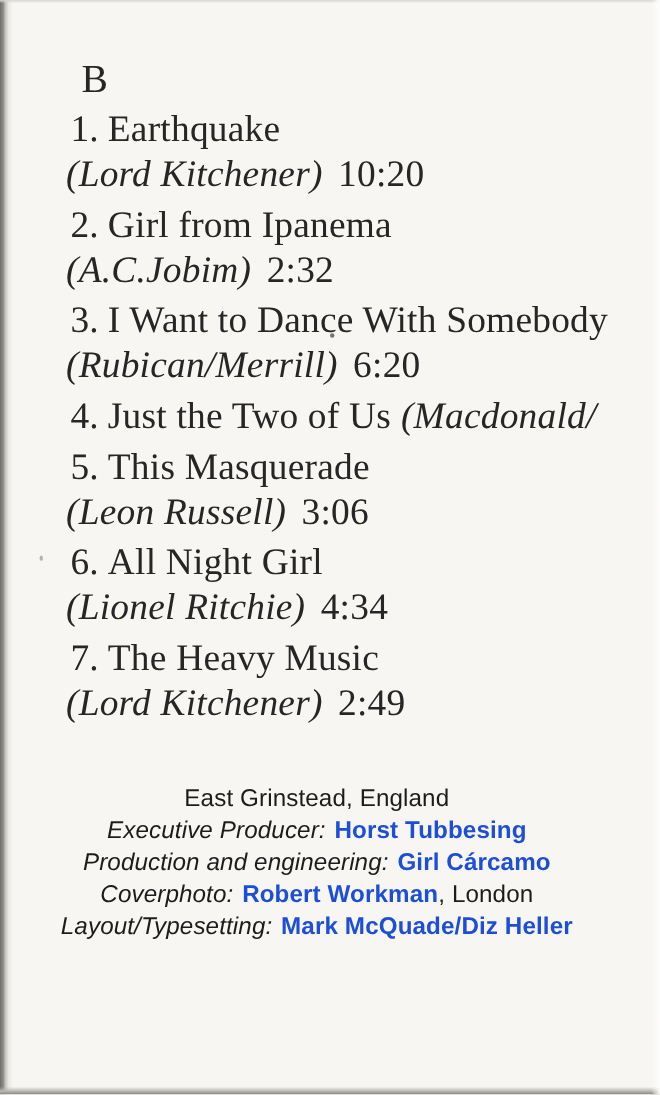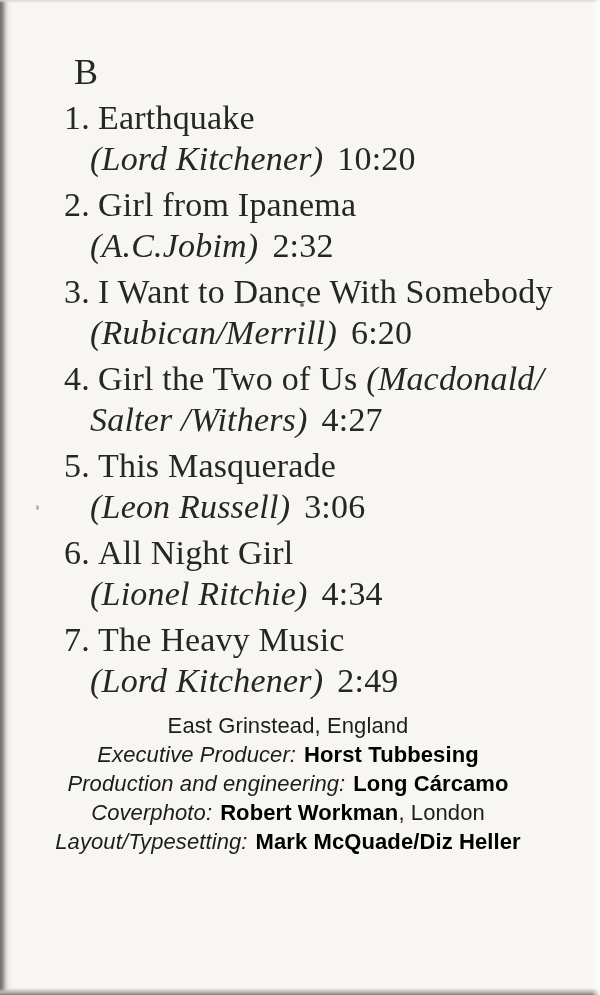--- a/index.html
+++ b/index.html
@@ -34,37 +34,37 @@
   .speck-b { left:36px;  top:505px; width:3px; height:5px; opacity:.4; }
 
   .side-label {
     position:absolute; left:74px; top:52px;
     font-size:36px; line-height:40px;
   }
   .tracks { position:absolute; left:0; top:97px; width:596px; }
   .track { margin-bottom:5px; font-size:34px; line-height:41px; letter-spacing:0.2px; }
   .t-line1 { margin-left:64px; white-space:nowrap; }
   .t-num { display:inline-block; width:34px; }
-  .t-line2 { margin-left:90px; white-space:nowrap; }
+  .t-line2 { margin-left:60px; white-space:nowrap; }
   .it { font-style:italic; }
   .t-cin:not(:empty) { margin-left:9px; }
   .t-dur { margin-left:14px; }
 
   .credits {
     position:absolute; left:0; top:711px; width:576px;
     text-align:center;
     font-family:"Liberation Sans", sans-serif;
     font-size:22px; line-height:29px; color:#1c1c1c;
     letter-spacing:0.1px;
   }
   .cr-row { white-space:nowrap; }
   .cr-plain { }
   .cr-label { font-style:italic; }
   .cr-label:not(:empty) { margin-right:8px; }
-  .cr-value { font-weight:bold; color:#000000;text-align:right; }
+  .cr-value { font-weight:bold; color:#1d4ed8;text-align:right; }
 </style>
 </head>
 <body>
 
 <div class="sheet">
 
   <div class="side-label">B</div>
 
   <div class="tracks">
 
@@ -77,22 +77,21 @@
       <div class="t-line1"><span class="t-num">2.</span><span>Girl from Ipanema</span><span class="it t-cin"></span></div>
       <div class="t-line2"><span class="it">(A.C.Jobim)</span><span class="t-dur">2:32</span></div>
     </div>
 
     <div class="track">
       <div class="t-line1"><span class="t-num">3.</span><span>I Want to Dance With Somebody</span><span class="it t-cin"></span></div>
       <div class="t-line2"><span class="it">(Rubican/Merrill)</span><span class="t-dur">6:20</span></div>
     </div>
 
     <div class="track">
-      <div class="t-line1"><span class="t-num">4.</span><span>Girl the Two of Us</span><span class="it t-cin">(Macdonald/</span></div>
-      <div class="t-line2"><span class="it">Salter /Withers)</span><span class="t-dur">4:27</span></div>
+      <div class="t-line1"><span class="t-num">4.</span><span>Just the Two of Us</span><span class="it t-cin">(Macdonald/</span></div>
     </div>
 
     <div class="track">
       <div class="t-line1"><span class="t-num">5.</span><span>This Masquerade</span><span class="it t-cin"></span></div>
       <div class="t-line2"><span class="it">(Leon Russell)</span><span class="t-dur">3:06</span></div>
     </div>
 
     <div class="track">
       <div class="t-line1"><span class="t-num">6.</span><span>All Night Girl</span><span class="it t-cin"></span></div>
       <div class="t-line2"><span class="it">(Lionel Ritchie)</span><span class="t-dur">4:34</span></div>
@@ -101,21 +100,21 @@
     <div class="track">
       <div class="t-line1"><span class="t-num">7.</span><span>The Heavy Music</span><span class="it t-cin"></span></div>
       <div class="t-line2"><span class="it">(Lord Kitchener)</span><span class="t-dur">2:49</span></div>
     </div>
 
   </div>
 
   <div class="credits">
     <div class="cr-row"><span class="cr-plain">East Grinstead, England</span><span class="cr-label"></span><span class="cr-value"></span><span class="cr-suffix"></span></div>
     <div class="cr-row"><span class="cr-plain"></span><span class="cr-label">Executive Producer:</span><span class="cr-value">Horst Tubbesing</span><span class="cr-suffix"></span></div>
-    <div class="cr-row"><span class="cr-plain"></span><span class="cr-label">Production and engineering:</span><span class="cr-value">Long Cárcamo</span><span class="cr-suffix"></span></div>
+    <div class="cr-row"><span class="cr-plain"></span><span class="cr-label">Production and engineering:</span><span class="cr-value">Girl Cárcamo</span><span class="cr-suffix"></span></div>
     <div class="cr-row"><span class="cr-plain"></span><span class="cr-label">Coverphoto:</span><span class="cr-value">Robert Workman</span><span class="cr-suffix">, London</span></div>
     <div class="cr-row"><span class="cr-plain"></span><span class="cr-label">Layout/Typesetting:</span><span class="cr-value">Mark McQuade/Diz Heller</span><span class="cr-suffix"></span></div>
   </div>
 
   <span class="speck speck-a"></span>
   <span class="speck speck-b"></span>
 
   <div class="edge-left"></div>
   <div class="edge-top"></div>
   <div class="edge-bottom"></div>

